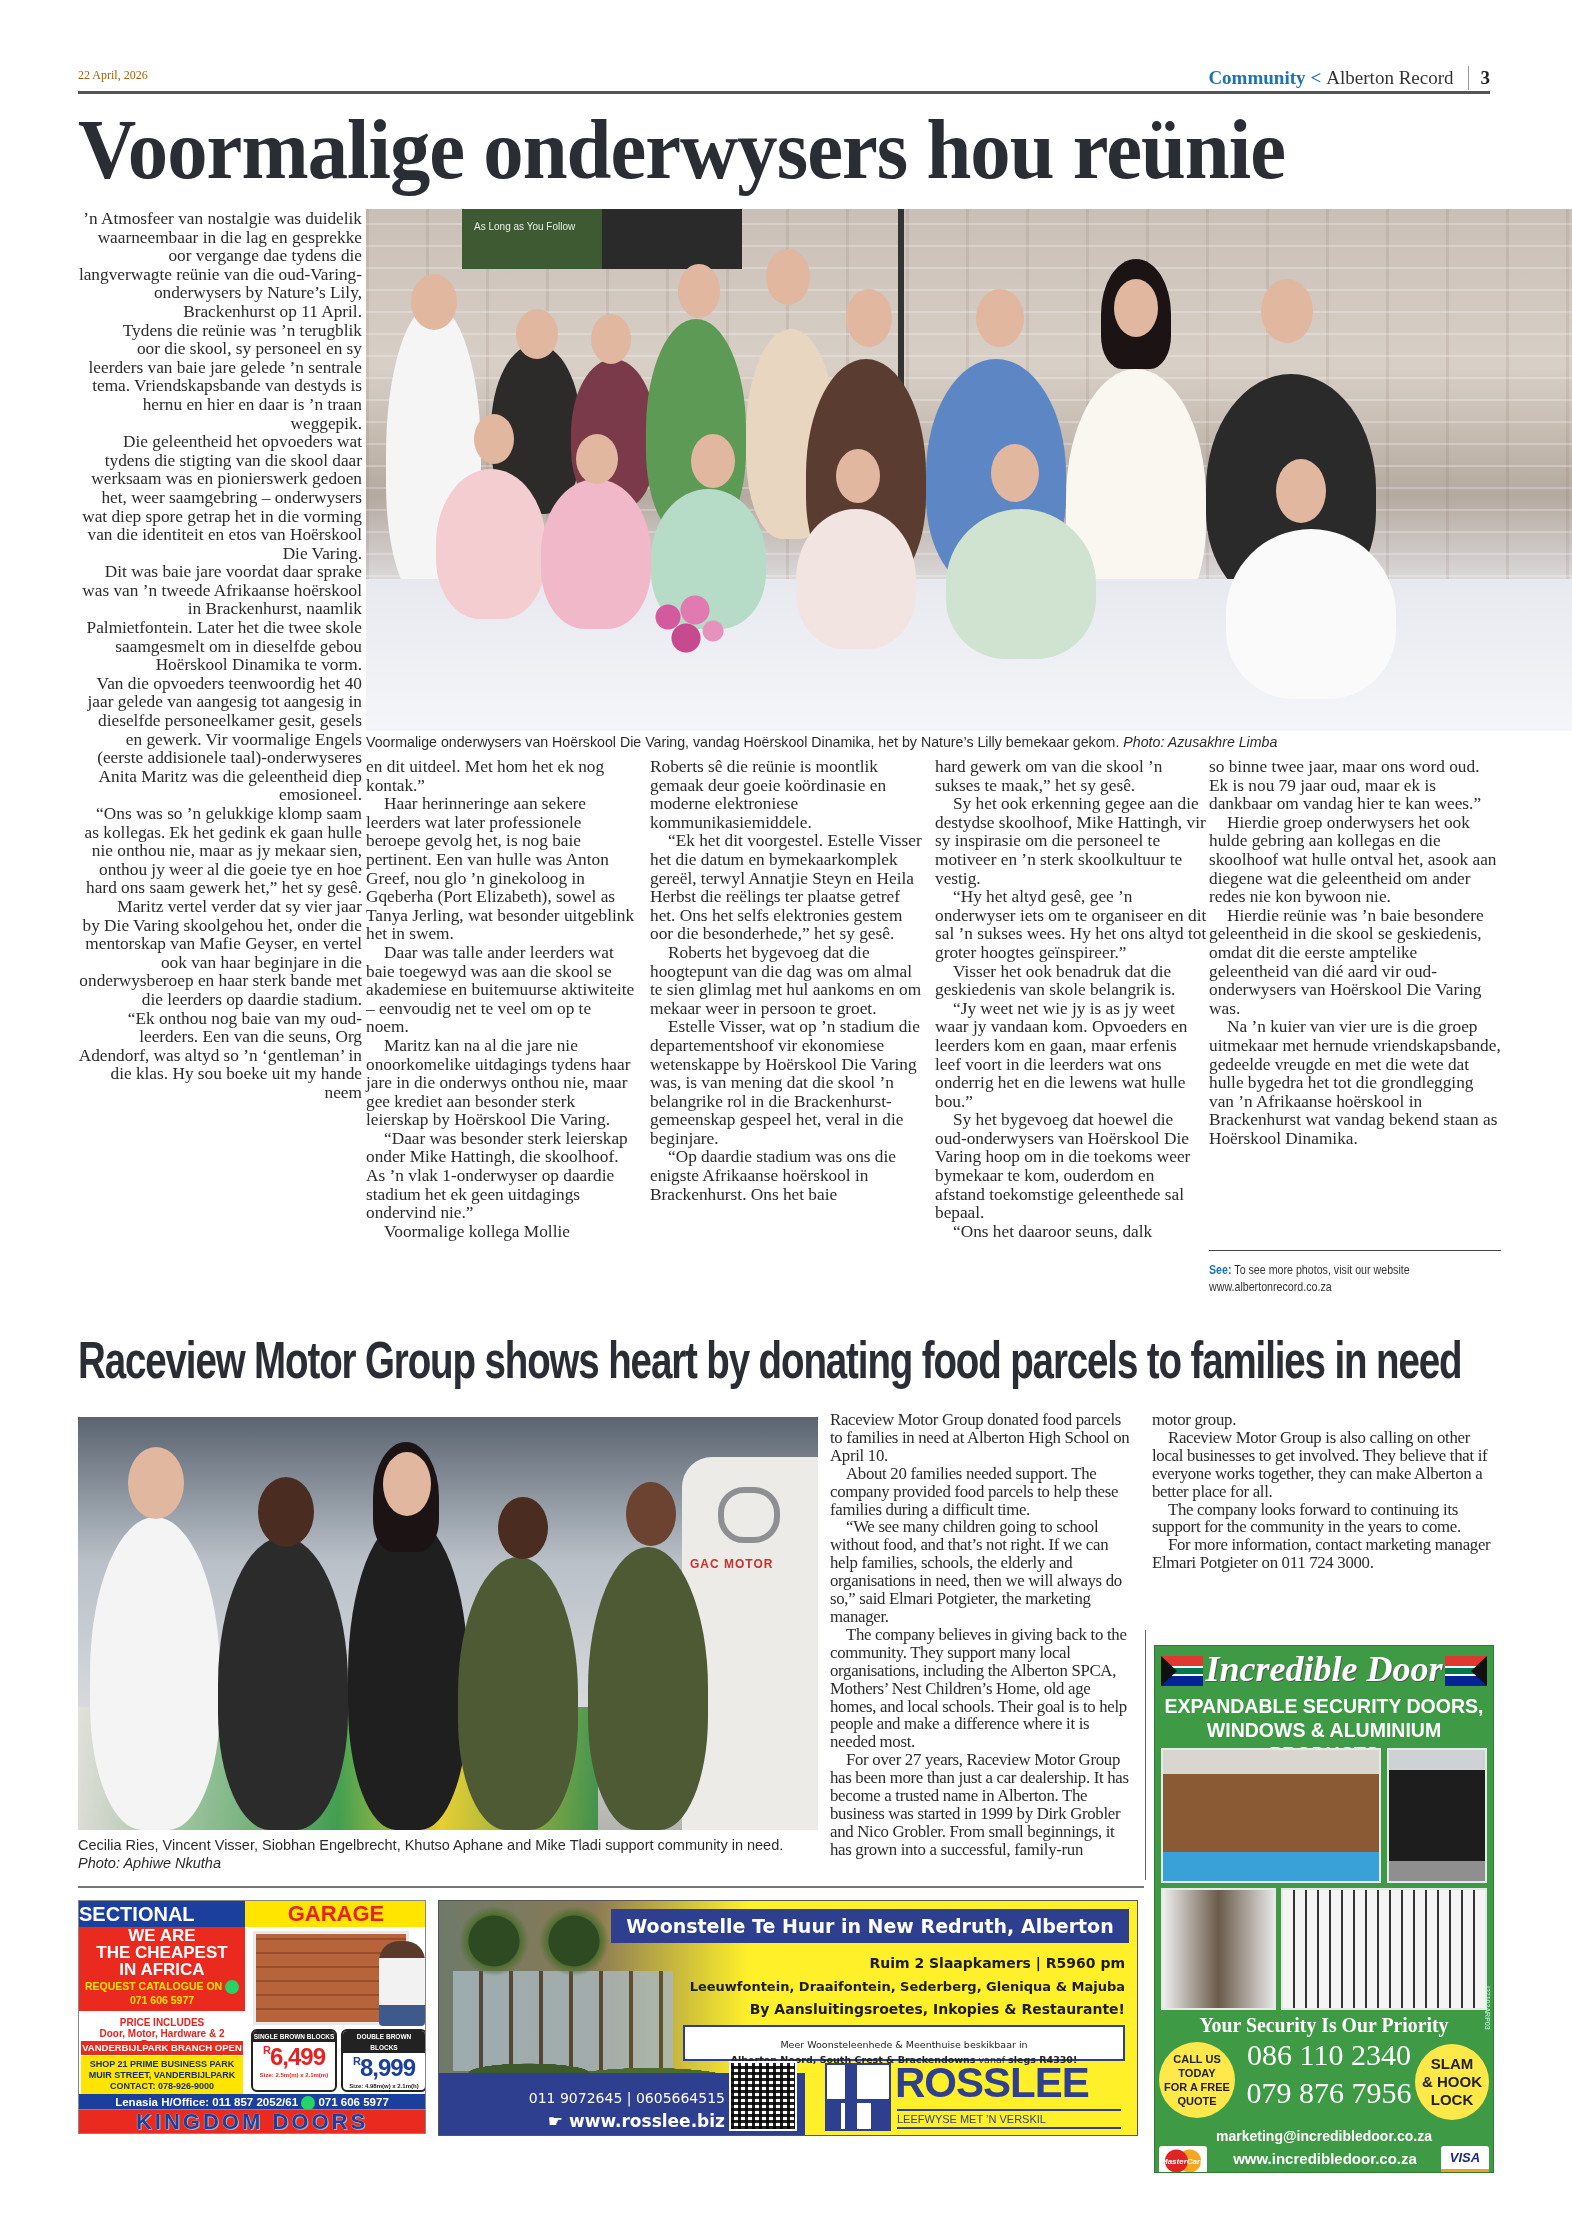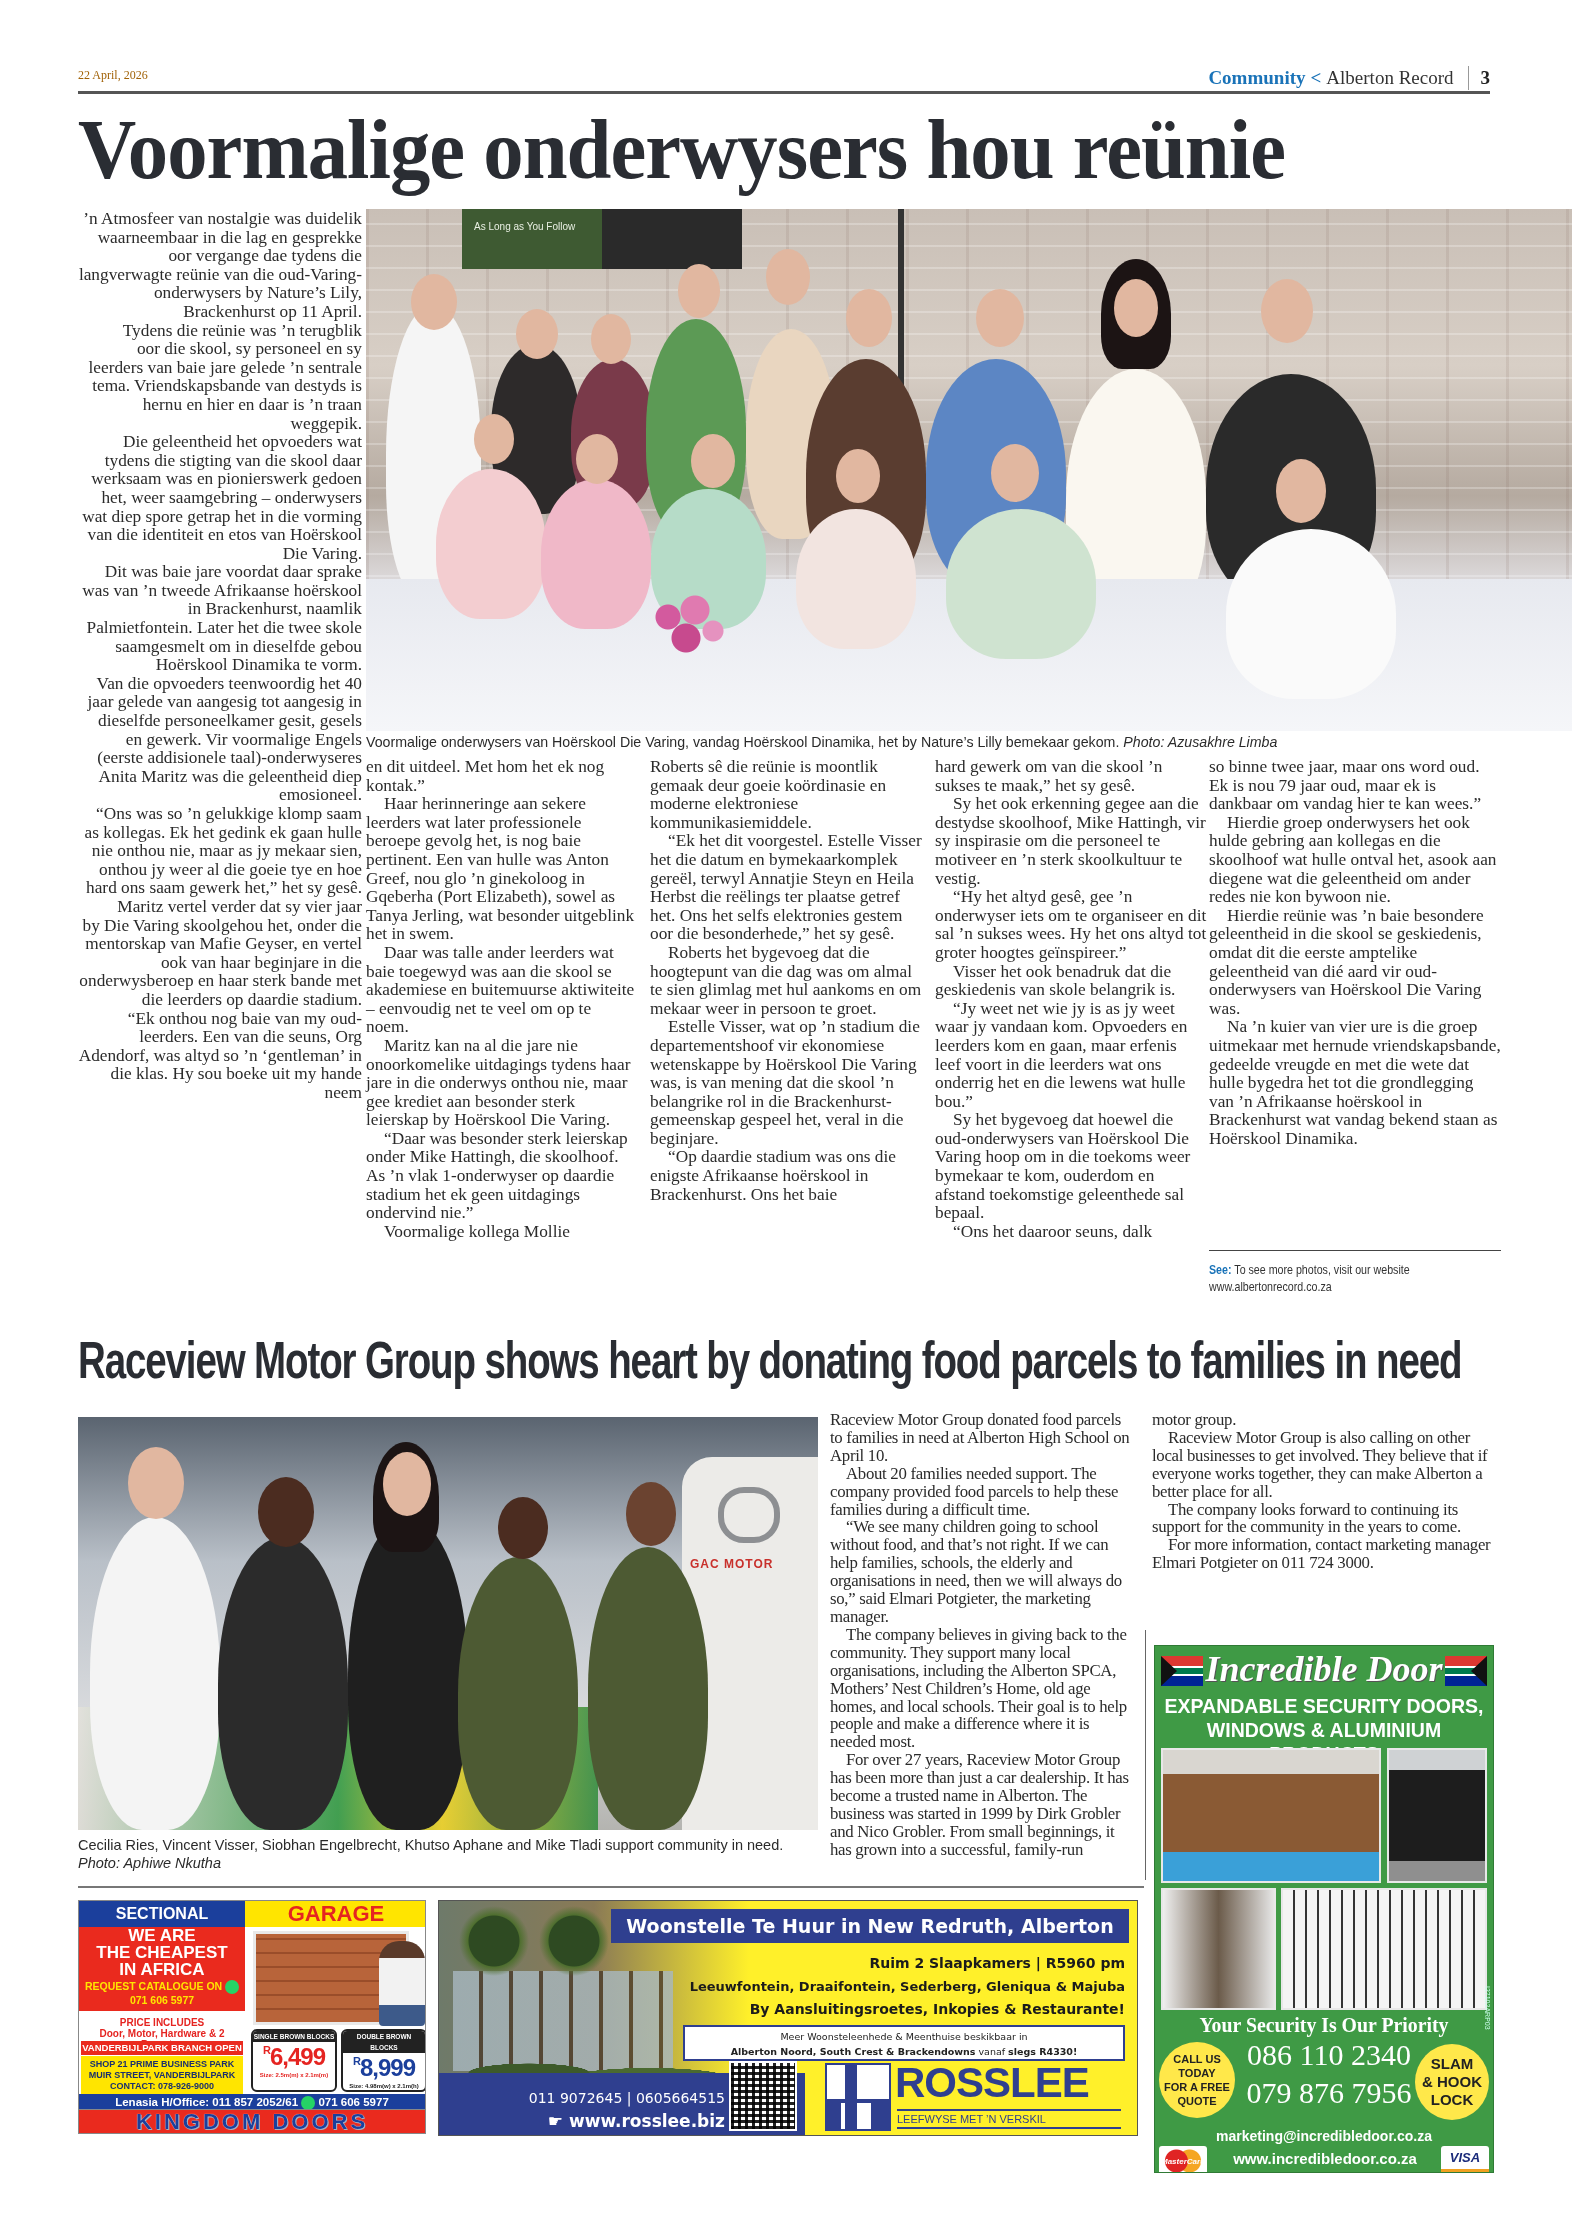--- a/index.html
+++ b/index.html
@@ -79,21 +79,21 @@
   .idoor .email { position: absolute; left: 0; top: 482px; width: 100%; text-align: center; font-weight: bold; font-size: 14px; }
   .idoor .web { position: absolute; left: 60px; top: 504px; width: 220px; text-align: center; font-weight: bold; font-size: 15px; }
   .idoor .card { position: absolute; top: 500px; width: 48px; height: 30px; border-radius: 3px; font-size: 8px; font-weight: bold; display: flex; align-items: center; justify-content: center; }
   .idoor .mc { left: 4px; background: #fff; color: #fff; }
   .idoor .mc span { background: radial-gradient(circle at 35% 50%, #e02424 0 11px, transparent 12px), radial-gradient(circle at 65% 50%, #f5a623 0 11px, transparent 12px); width: 44px; height: 26px; display: flex; align-items: center; justify-content: center; font-style: italic; }
   .idoor .visa { right: 4px; background: #fff; color: #1a2a7a; font-style: italic; font-size: 13px; border-bottom: 7px solid #f0a020; }
   .idoor .code { position: absolute; right: 2px; top: 340px; font-size: 7px; color: #cfe; writing-mode: vertical-rl; }
 
   
   .kingdom { position: absolute; left: 78px; top: 1900px; width: 348px; height: 210px; background: #fff; border: 1px solid #888; overflow: hidden; font-family: "Liberation Sans", sans-serif; }
-  .kingdom .sect { position: absolute; left: 0; top: 0; width: 166px; height: 26px; background: #1b3f9c; color: #fff; font-weight: bold; font-size: 16px; line-height: 26px; text-align: center; }
+  .kingdom .sect { position: absolute; left: 0; top: 0; width: 166px; height: 26px; background: #1b3f9c; color: #fff; font-weight: bold; font-size: 20px; line-height: 26px; text-align: left; }
   .kingdom .garage { position: absolute; left: 166px; top: 0; width: 182px; height: 26px; background: #ffe500; color: #e52421; font-weight: bold; font-size: 22px; line-height: 26px; text-align: center; transform-origin: left; }
   .kingdom .cheap { position: absolute; left: 0; top: 26px; width: 166px; height: 84px; background: #ea2a1e; color: #fff; text-align: center; font-weight: bold; }
   .kingdom .cheap .big { font-size: 17px; line-height: 17px; display: block; }
   .kingdom .cheap .req { font-size: 10.5px; line-height: 12px; color: #ffe500; display: block; margin-top: 2px; }
   .kingdom .wa { display: inline-block; width: 14px; height: 14px; border-radius: 50%; background: #25d366; vertical-align: middle; }
   .kingdom .incl { position: absolute; left: 0; top: 116px; width: 166px; text-align: center; color: #e52421; font-weight: bold; font-size: 10px; line-height: 11px; }
   .kingdom .branch { position: absolute; left: 2px; top: 140px; width: 162px; height: 14px; background: #ea2a1e; color: #fff; font-weight: bold; font-size: 9.5px; line-height: 14px; text-align: center; }
   .kingdom .addr { position: absolute; left: 2px; top: 155px; width: 162px; height: 39px; background: #ffe500; color: #1b2f6e; font-weight: bold; font-size: 9px; line-height: 11px; text-align: center; padding-top: 3px; }
   .kingdom .door-img { position: absolute; left: 174px; top: 30px; width: 156px; height: 94px; background: repeating-linear-gradient(0deg, #b8643a 0 12px, #9a4d2a 12px 14px), #b8643a; border: 3px solid #e9e9e9; }
   .kingdom .couple { position: absolute; left: 300px; top: 40px; width: 46px; height: 85px; background: linear-gradient(180deg, #5a3a2a 0 20%, #f2f2f2 20% 75%, #3d5a8a 75%); border-radius: 20px 20px 4px 4px; }
@@ -106,21 +106,21 @@
   .kingdom-brand { position: absolute; left: 78px; top: 2110px; width: 348px; height: 24px; background: #ea2a1e; border: 1px solid #888; border-top: none; font-family: "Liberation Sans", sans-serif; font-weight: bold; font-size: 22px; line-height: 24px; color: #1b3f9c; text-align: center; letter-spacing: 3px; text-shadow: 0 0 1px #fff, 1px 1px 0 #9ab; }
 
   
   .rosslee { position: absolute; left: 438px; top: 1900px; width: 700px; height: 236px; border: 1px solid #555; overflow: hidden; background: #fff02a; font-family: "DejaVu Sans", sans-serif; }
   .rosslee .pic { position: absolute; left: 0; top: 0; width: 310px; height: 200px; background: linear-gradient(90deg, #6e7a6a 0%, #8a7a55 50%, rgba(255,240,42,0) 100%); }
   .rosslee .building { position: absolute; left: 14px; top: 70px; width: 220px; height: 100px; background: repeating-linear-gradient(90deg, #a8b8c0 0 26px, #4a3a2a 26px 30px); opacity: 0.8; }
   .rosslee .palm { position: absolute; top: 0; width: 70px; height: 80px; border-radius: 50%; background: radial-gradient(circle, #2e4a22 0 25px, #4f6f2f 26px, transparent 35px); }
   .rosslee .bush { position: absolute; left: 0; top: 150px; width: 300px; height: 55px; background: radial-gradient(ellipse at 30% 40%, #3d5a2a 0 60px, transparent 61px), radial-gradient(ellipse at 70% 50%, #4a6a30 0 80px, transparent 81px); }
   .rosslee .title { position: absolute; left: 172px; top: 8px; width: 518px; height: 34px; background: #2f3f8f; color: #fff; font-weight: bold; font-size: 19px; line-height: 34px; text-align: center; }
   .rosslee .line { position: absolute; right: 12px; text-align: right; font-weight: bold; color: #1b1b1b; font-size: 13px; }
-  .rosslee .more { position: absolute; left: 244px; top: 124px; width: 442px; height: 36px; background: #fff; border: 2px solid #2f3f8f; text-align: center; font-size: 9.5px; line-height: 15px; color: #222; padding-top: 2px; }
+  .rosslee .more { position: absolute; left: 244px; top: 124px; width: 442px; height: 36px; background: #fff; border: 2px solid #2f3f8f; text-align: center; font-size: 9.5px; line-height: 15px; color: #222; padding-top: 10px; }
   .rosslee .more b { font-weight: bold; }
   .rosslee .contact { position: absolute; left: 0; top: 172px; width: 366px; height: 64px; background: #2f3f8f; color: #fff; text-align: right; padding-right: 80px; }
   .rosslee .contact .ph { font-size: 14px; line-height: 22px; padding-top: 14px; }
   .rosslee .contact .web { font-size: 17px; font-weight: bold; line-height: 24px; }
   .rosslee .qr { position: absolute; left: 290px; top: 160px; width: 68px; height: 70px; background: #fff; border: 2px solid #fff;
      background-image: repeating-linear-gradient(0deg, #222 0 3px, #fff 3px 6px), repeating-linear-gradient(90deg, #222 0 3px, transparent 3px 7px); background-blend-mode: multiply; }
   .rosslee .logo-mark { position: absolute; left: 386px; top: 162px; width: 66px; height: 68px; background: #fff; border: 2px solid #2f3f8f; }
   .rosslee .logo-mark i { position: absolute; background: #2f3f8f; }
   .rosslee .brand { position: absolute; left: 456px; top: 160px; font-family: "Liberation Sans", sans-serif; font-weight: bold; font-size: 42px; line-height: 44px; color: #2f3f8f; letter-spacing: -1px; }
   .rosslee .tag { position: absolute; left: 458px; top: 208px; width: 224px; border-top: 2px solid #2f3f8f; border-bottom: 2px solid #2f3f8f; font-family: "Liberation Sans", sans-serif; font-size: 11px; line-height: 16px; color: #2f3f8f; }

